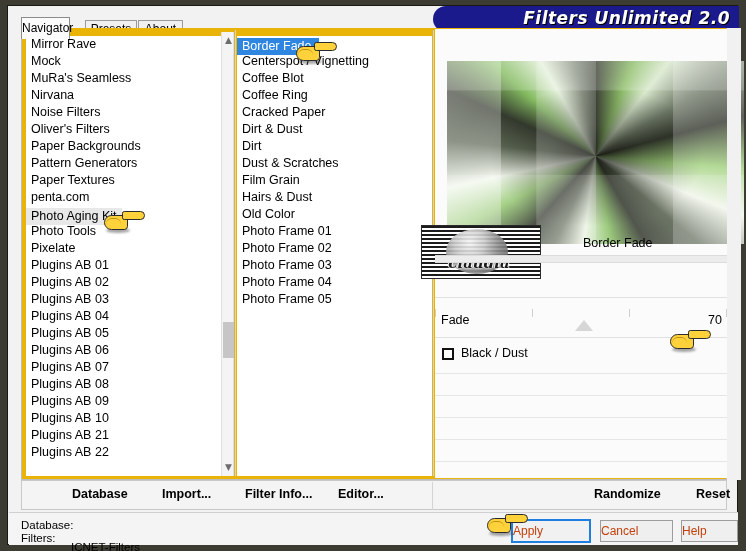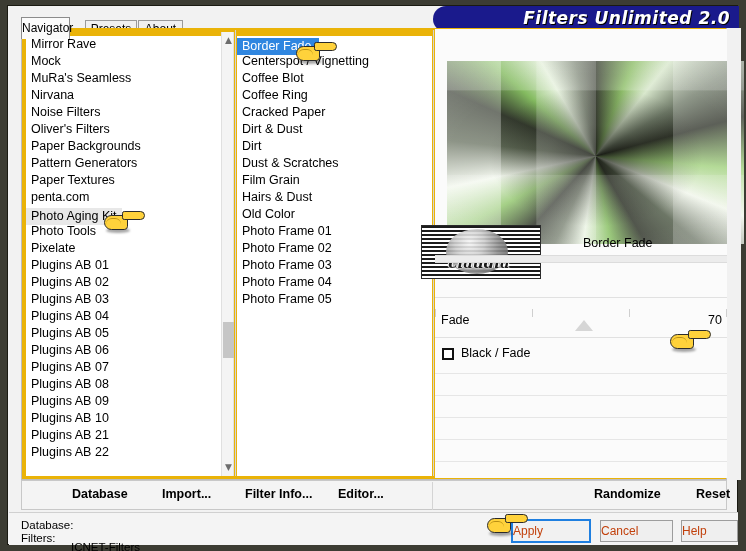--- a/index.html
+++ b/index.html
@@ -593,21 +593,21 @@
             <div class="tick" style="left:291px;"></div>
             <div class="slider-thumb" id="fade-thumb" style="left: 139.8px;"></div>
           </div>
           <div class="param-label">Fade</div>
           <div class="param-value">70</div>
         </div>
         <div class="sep" style="top:308px;"></div>
 
         <div class="cbrow">
           <div class="cbox"></div>
-          <div class="cblabel">Black / Fade</div>
+          <div class="cblabel">Black / Dust</div>
         </div>
 
         <div class="emptyrow" style="top:344px;"></div>
         <div class="emptyrow" style="top:366px;"></div>
         <div class="emptyrow" style="top:388px;"></div>
         <div class="emptyrow" style="top:410px;"></div>
         <div class="emptyrow" style="top:432px;"></div>
       </div>
 
       <div class="rightedge"></div>

